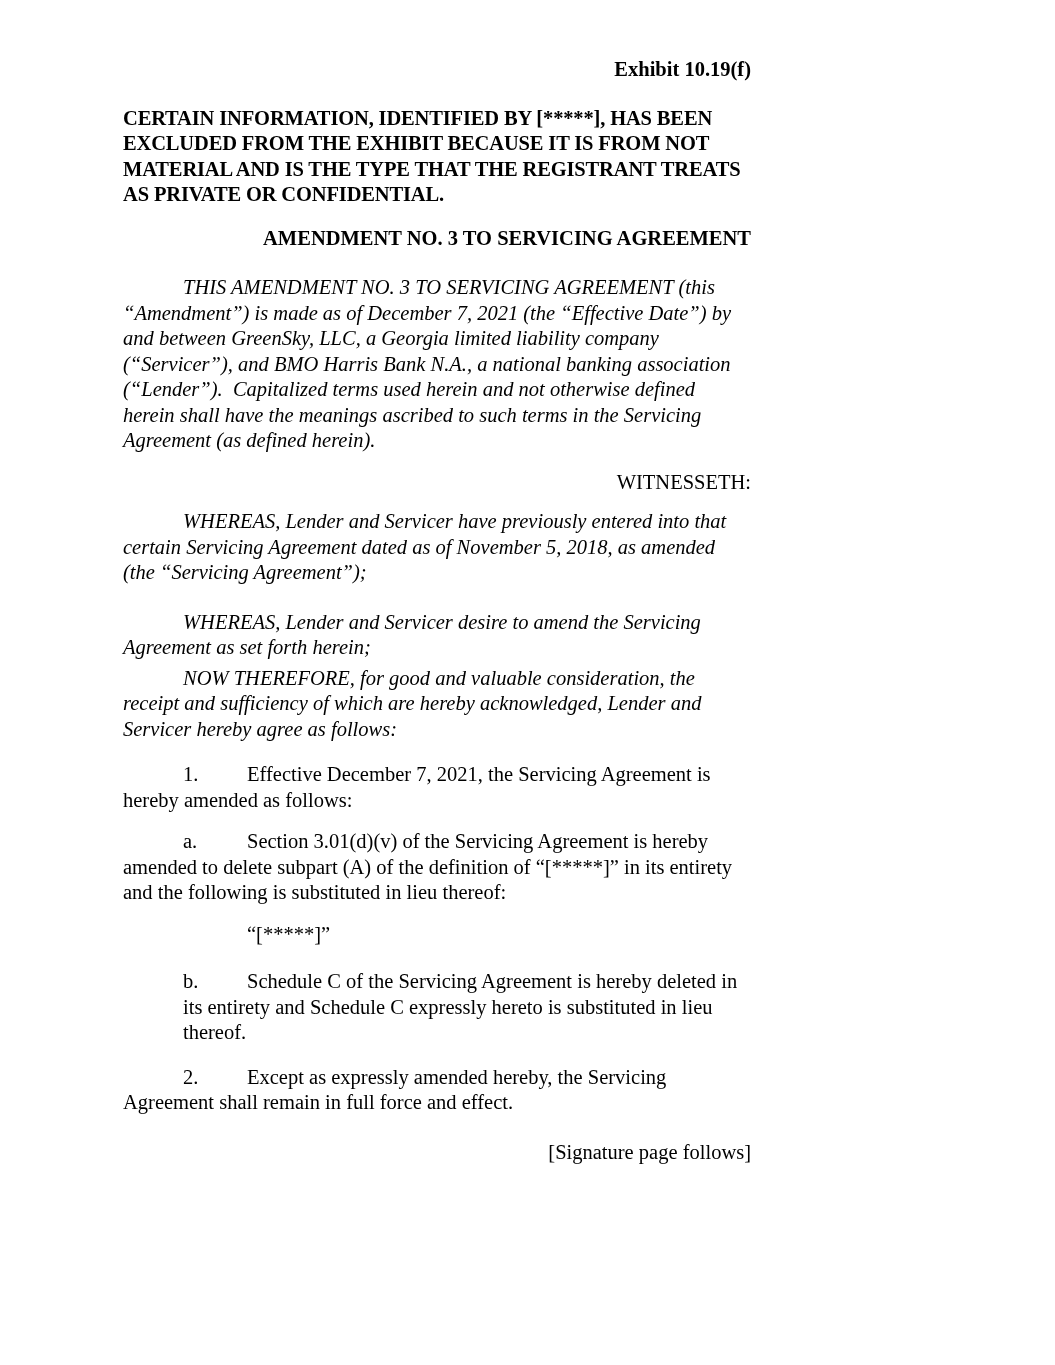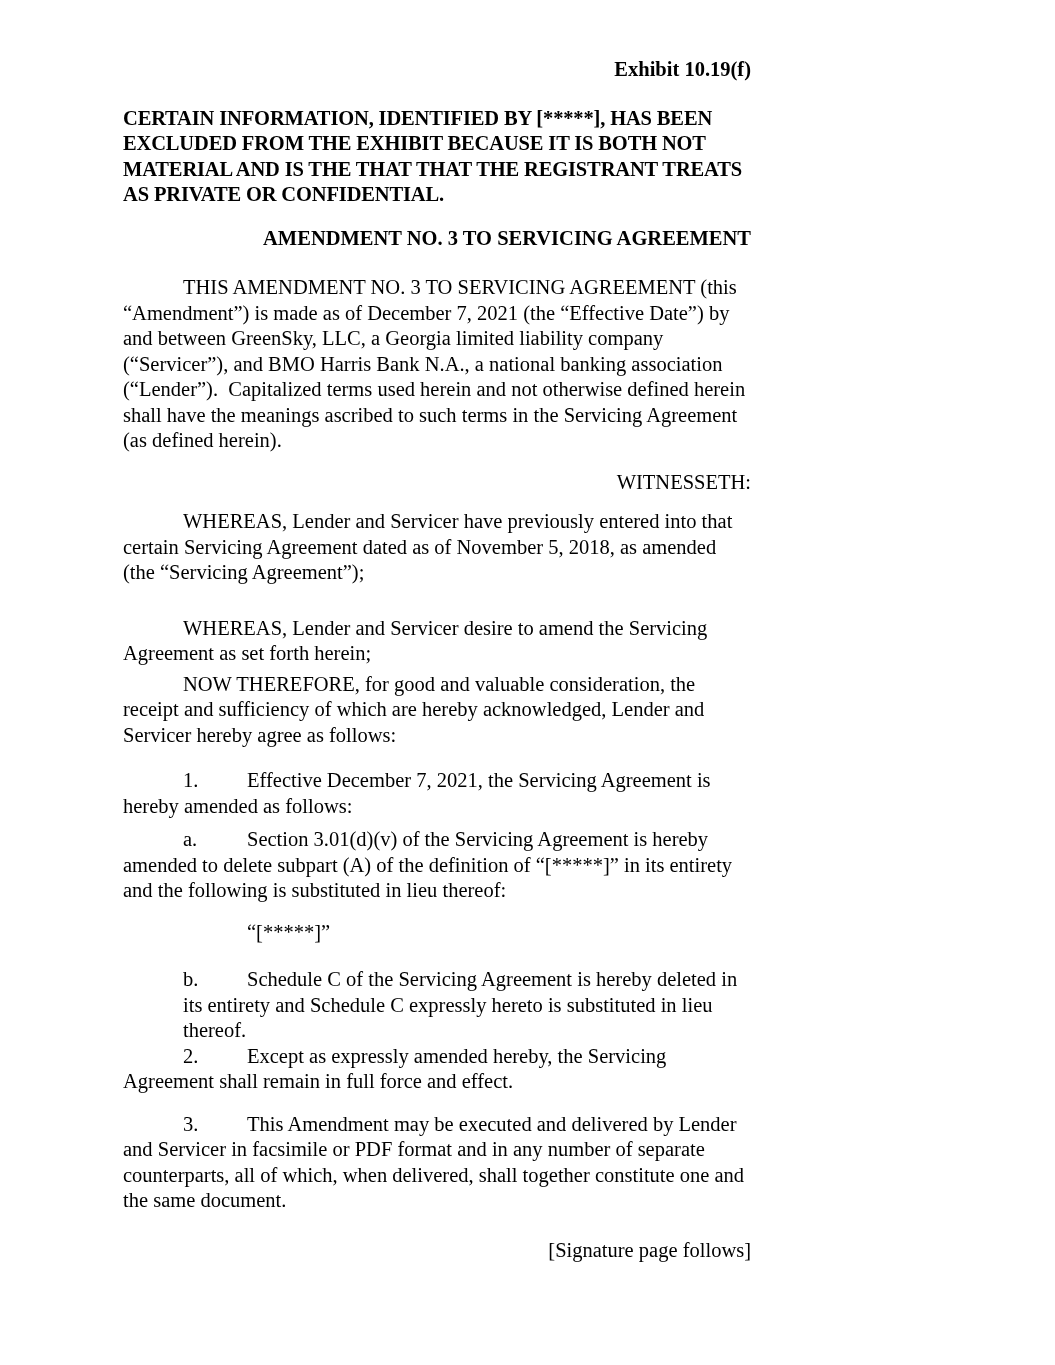--- a/index.html
+++ b/index.html
@@ -21,59 +21,58 @@
     overflow: hidden;
   }
   .p {
     margin: 0;
     white-space: pre-wrap;
     text-align: left;
   }
   .bold   { font-weight: bold; }
   .right  { text-align: right; }
   .center { text-align: right; }
-  .indent { text-indent: 60px; }
+  .indent { text-indent: 60px; font-style: italic; }
   .notice { letter-spacing: -0.15px; }
   .hang   { text-indent: 60px; }
   .hang-block { margin-left: 60px; text-indent: 0; }
   .quote-line { margin-left: 124px; }
   .num {
     display: inline-block;
     width: 64px;
     text-indent: 0;
   }
 </style>
 </head>
 <body>
 
 <div class="page">
 
   <p class="p right bold">Exhibit 10.19(f)</p>
 
-  <p class="p bold notice" style="margin-top:23px">CERTAIN INFORMATION, IDENTIFIED BY [*****], HAS BEEN EXCLUDED FROM THE EXHIBIT BECAUSE IT IS BOTH NOT MATERIAL AND IS THE THAT THAT THE REGISTRANT TREATS AS PRIVATE OR CONFIDENTIAL.</p>
+  <p class="p bold notice" style="margin-top:23px">CERTAIN INFORMATION, IDENTIFIED BY [*****], HAS BEEN EXCLUDED FROM THE EXHIBIT BECAUSE IT IS FROM NOT MATERIAL AND IS THE TYPE THAT THE REGISTRANT TREATS AS PRIVATE OR CONFIDENTIAL.</p>
 
   <p class="p center bold" style="margin-top:18px">AMENDMENT NO. 3 TO SERVICING AGREEMENT</p>
 
   <p class="p indent" style="margin-top:24px">THIS AMENDMENT NO. 3 TO SERVICING AGREEMENT (this “Amendment”) is made as of December 7, 2021 (the “Effective Date”) by and between GreenSky, LLC, a Georgia limited liability company (“Servicer”), and BMO Harris Bank N.A., a national banking association (“Lender”).  Capitalized terms used herein and not otherwise defined herein shall have the meanings ascribed to such terms in the Servicing Agreement (as defined herein).</p>
 
   <p class="p center" style="margin-top:16px">WITNESSETH:</p>
 
   <p class="p indent" style="margin-top:14px">WHEREAS, Lender and Servicer have previously entered into that certain Servicing Agreement dated as of November 5, 2018, as amended (the “Servicing Agreement”);</p>
 
-  <p class="p indent" style="margin-top:30px">WHEREAS, Lender and Servicer desire to amend the Servicing Agreement as set forth herein;</p>
+  <p class="p indent" style="margin-top:24px">WHEREAS, Lender and Servicer desire to amend the Servicing Agreement as set forth herein;</p>
 
   <p class="p indent" style="margin-top:5px">NOW THEREFORE, for good and valuable consideration, the receipt and sufficiency of which are hereby acknowledged, Lender and Servicer hereby agree as follows:</p>
 
   <p class="p hang" style="margin-top:20px"><span class="num">1.</span><span>Effective December 7, 2021, the Servicing Agreement is hereby amended as follows:</span></p>
 
-  <p class="p hang" style="margin-top:8px"><span class="num">a.</span><span>Section 3.01(d)(v) of the Servicing Agreement is hereby amended to delete subpart (A) of the definition of “[*****]” in its entirety and the following is substituted in lieu thereof:</span></p>
+  <p class="p hang" style="margin-top:16px"><span class="num">a.</span><span>Section 3.01(d)(v) of the Servicing Agreement is hereby amended to delete subpart (A) of the definition of “[*****]” in its entirety and the following is substituted in lieu thereof:</span></p>
 
   <p class="p quote-line" style="margin-top:16px">“[*****]”</p>
 
   <p class="p hang-block" style="margin-top:22px"><span class="num">b.</span><span>Schedule C of the Servicing Agreement is hereby deleted in its entirety and Schedule C expressly hereto is substituted in lieu thereof.</span></p>
 
-  <p class="p hang" style=""><span class="num">2.</span><span>Except as expressly amended hereby, the Servicing Agreement shall remain in full force and effect.</span></p>
+  <p class="p hang" style="margin-top:19px"><span class="num">2.</span><span>Except as expressly amended hereby, the Servicing Agreement shall remain in full force and effect.</span></p>
 
-  <p class="p hang" style="margin-top:17px"><span class="num">3.</span><span>This Amendment may be executed and delivered by Lender and Servicer in facsimile or PDF format and in any number of separate counterparts, all of which, when delivered, shall together constitute one and the same document.</span></p>
 
   <p class="p center" style="margin-top:24px">[Signature page follows]</p>
 
 </div>
 
 </body></html>

